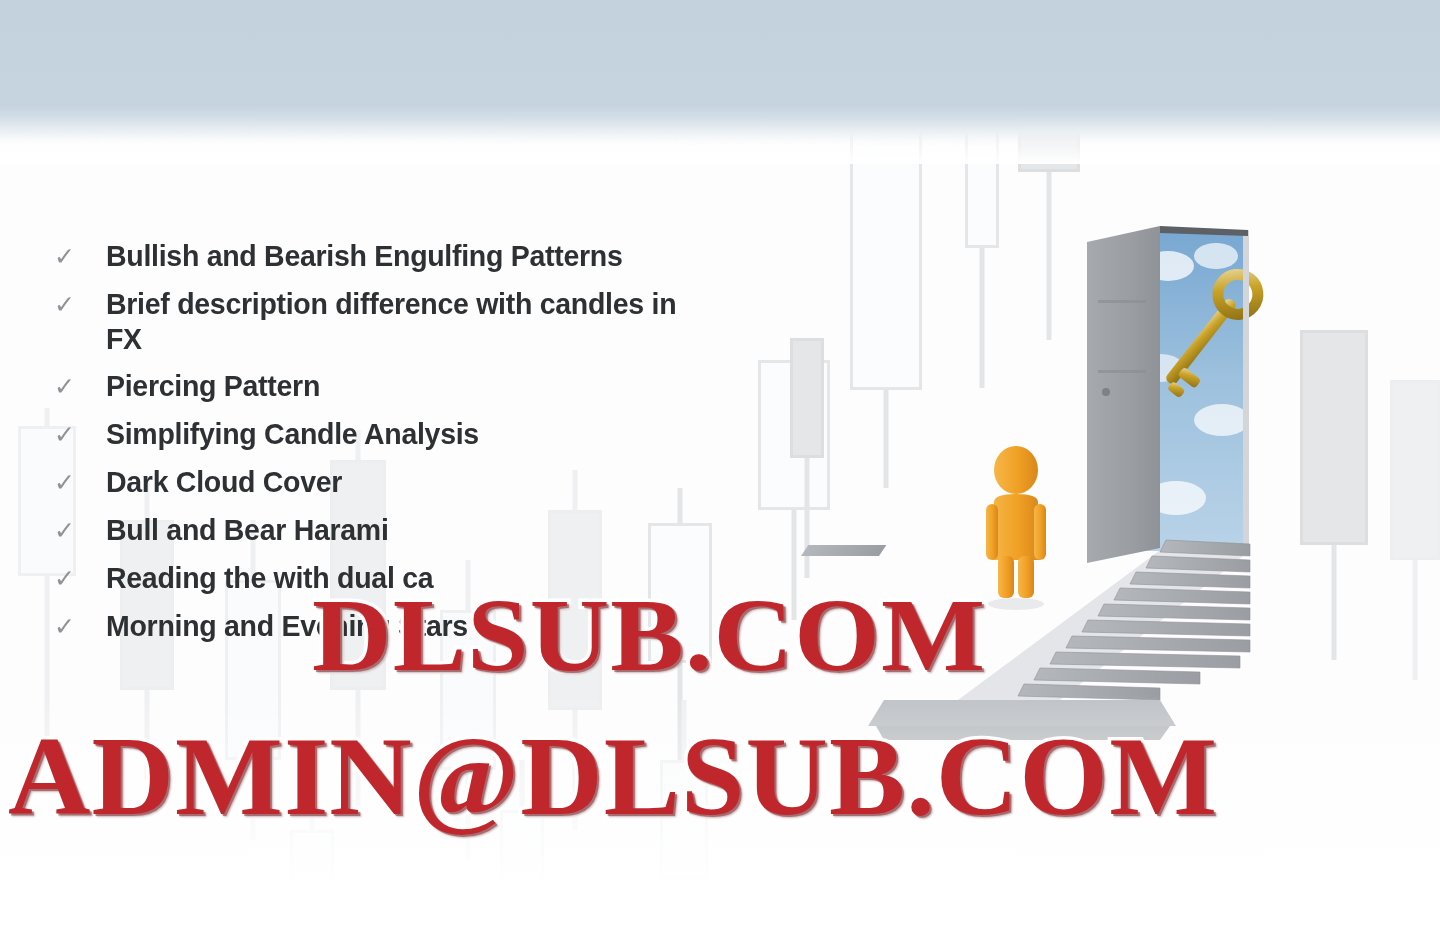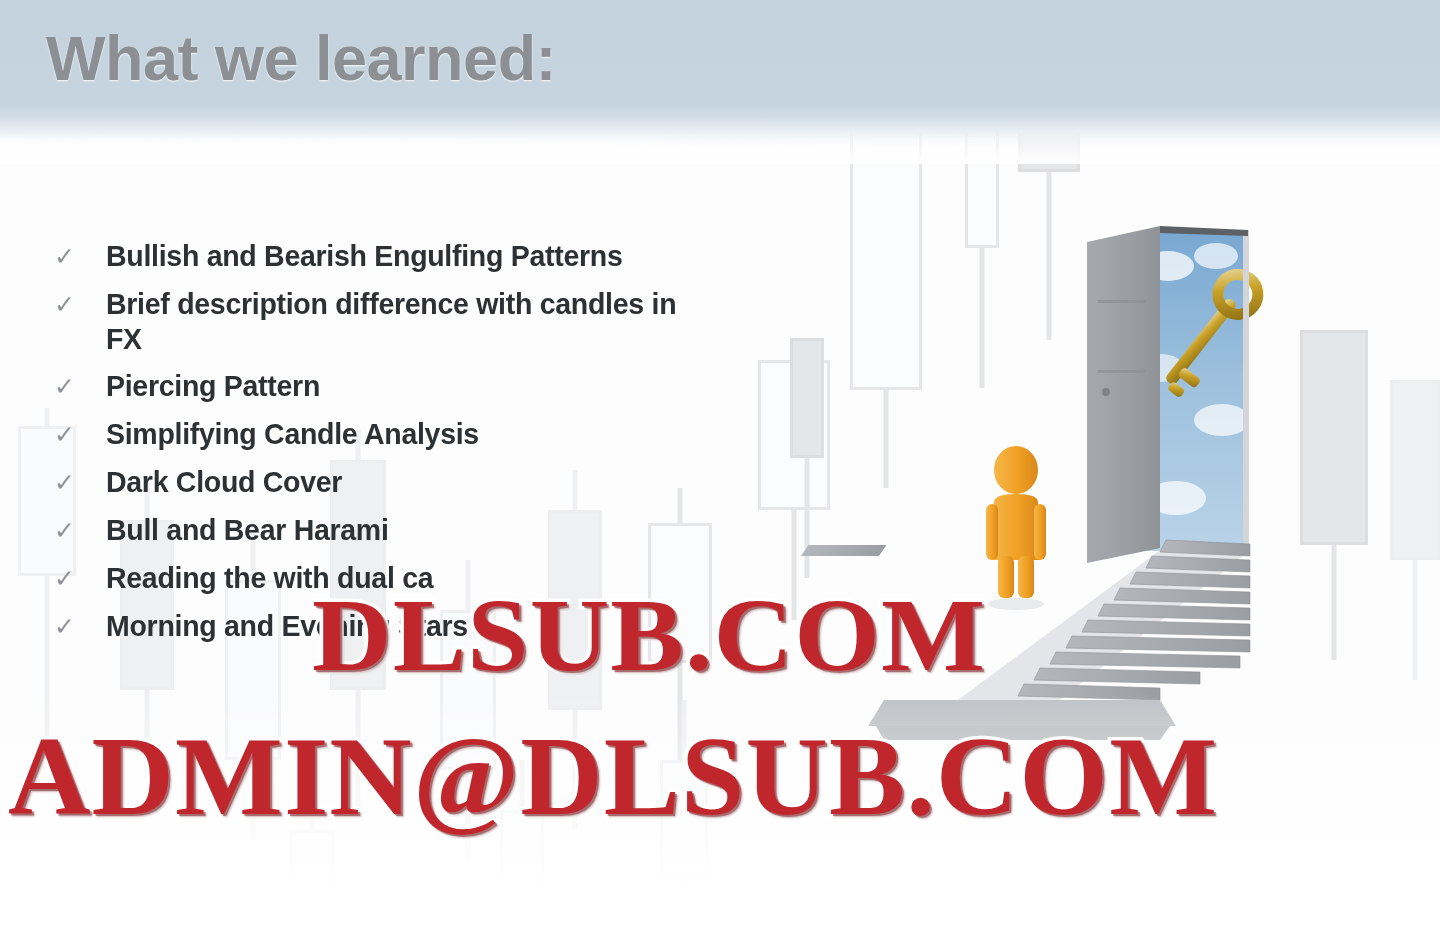--- a/index.html
+++ b/index.html
@@ -328,21 +328,20 @@
       <rect x="986" y="504" width="12" height="56" rx="6" fill="url(#figGrad)"></rect>
       <rect x="1034" y="504" width="12" height="56" rx="6" fill="url(#figGrad)"></rect>
       <rect x="998" y="556" width="16" height="42" rx="6" fill="url(#figGrad)"></rect>
       <rect x="1018" y="556" width="16" height="42" rx="6" fill="url(#figGrad)"></rect>
       <ellipse cx="1016" cy="604" rx="28" ry="6" fill="#d0d3d6" opacity="0.45"></ellipse>
     </g>
   </svg>
 
   <div class="bg-bottomfade"></div>
 
-  <div class="title">What we learned:</div>
 
   <div class="bullets">
     <div class="bullet">
       <span class="check">✓</span>
       <span class="btext">Bullish and Bearish Engulfing Patterns</span>
     </div>
     <div class="bullet">
       <span class="check">✓</span>
       <span class="btext">Brief description difference with candles in FX</span>
     </div>

